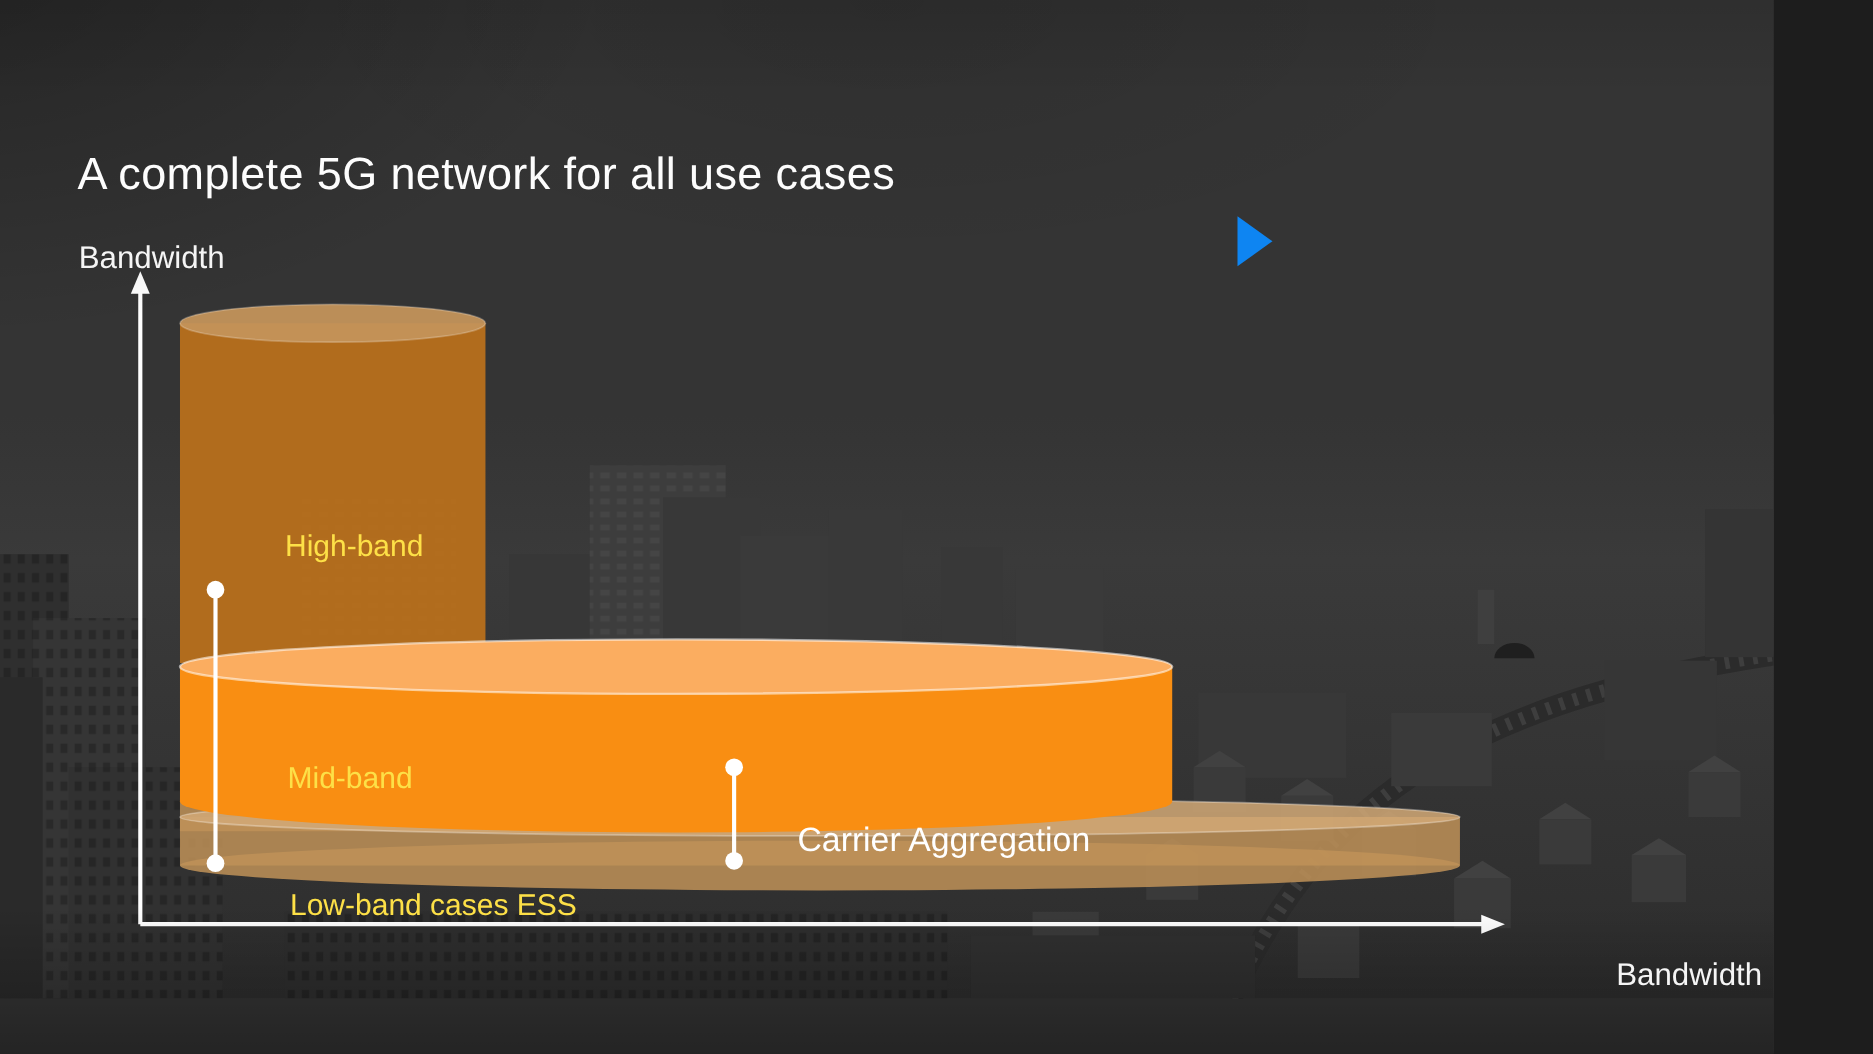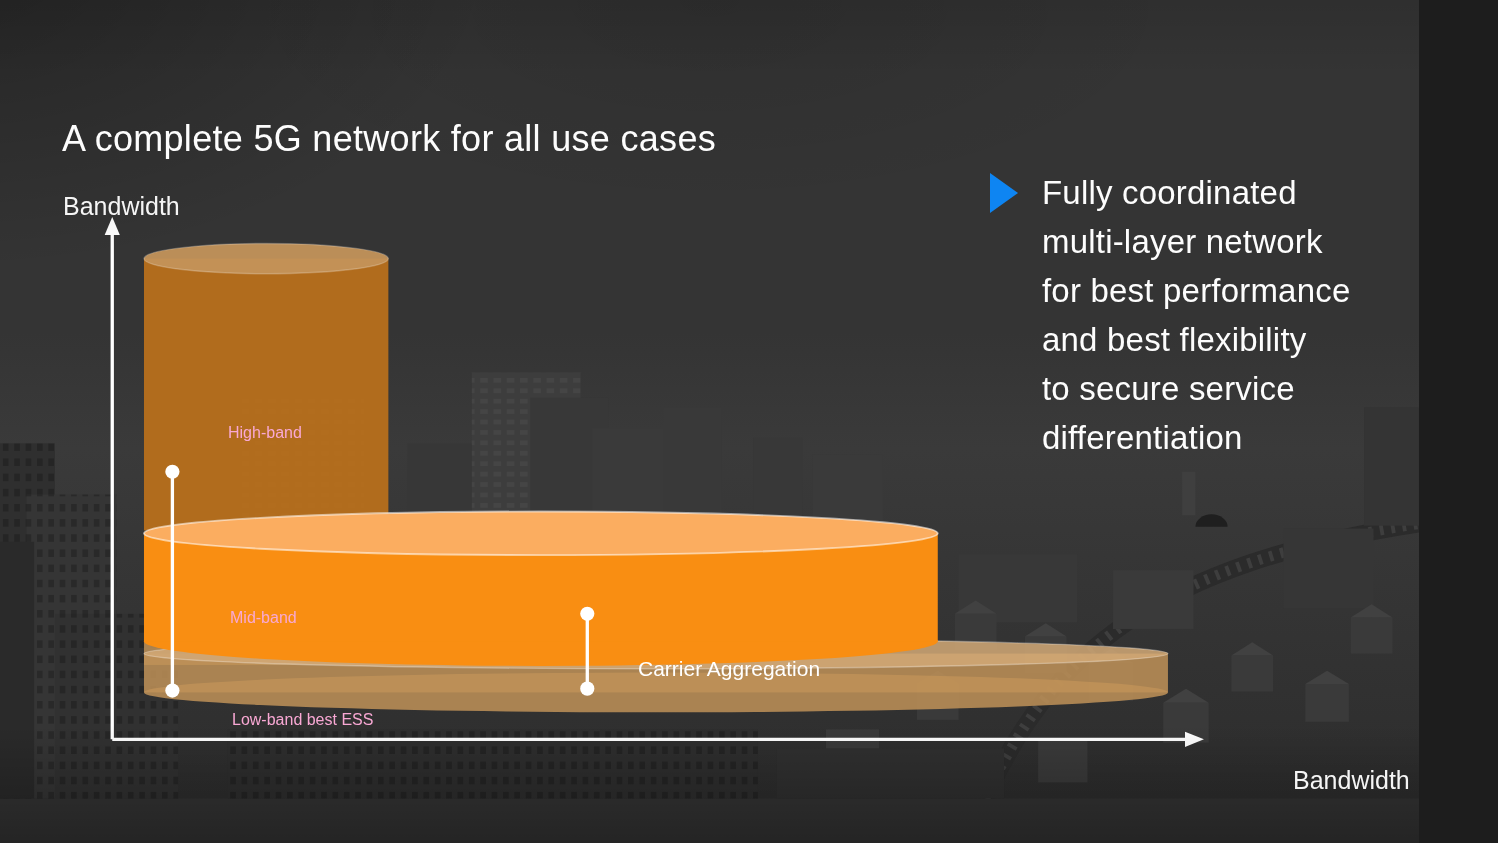--- a/index.html
+++ b/index.html
@@ -20,25 +20,25 @@
       radial-gradient(700px 300px at 50% 0%, rgba(0,0,0,.10), rgba(0,0,0,0) 70%),
       linear-gradient(180deg, rgba(0,0,0,.10) 0%, rgba(0,0,0,0) 9%, rgba(0,0,0,0) 86%, rgba(0,0,0,.30) 100%);
   }
   .slide-title{
     position:absolute;left:62px;top:118px;margin:0;
     font-size:36px;font-weight:400;letter-spacing:.3px;color:#fdfdfd;
   }
   .axis-label{position:absolute;font-size:25px;font-weight:400;color:#f5f5f5;}
   .y-axis-label{left:63px;top:192px;}
   .x-axis-label{left:1293px;top:766px;}
-  .band-label{position:absolute;font-size:16px;font-weight:400;color:#f9a8d4;}
+  .band-label{position:absolute;font-size:24px;font-weight:400;color:#fde047;}
   .high-band-label{left:228px;top:424px;}
   .mid-band-label{left:230px;top:609px;}
   .low-band-label{left:232px;top:711px;}
-  .carrier-label{position:absolute;left:638px;top:657px;font-size:21px;color:#ffffff;text-align:center;}
+  .carrier-label{position:absolute;left:638px;top:657px;font-size:27px;color:#ffffff;text-align:center;}
   .key-message{position:absolute;left:988px;top:168px;width:470px;display:flex;gap:22px;}
   .key-message .marker{flex:0 0 auto;margin-top:4px;}
   .key-message .message-text{
     font-size:33px;line-height:49px;font-weight:400;color:#fdfdfd;
     white-space:pre-line;letter-spacing:.2px;
   }
 </style>
 </head>
 <body>
 
@@ -162,29 +162,23 @@
 
   <div class="vignette"></div>
 
   <h1 class="slide-title">A complete 5G network for all use cases</h1>
 
   <div class="axis-label y-axis-label">Bandwidth</div>
   <div class="axis-label x-axis-label">Bandwidth</div>
 
   <div class="band-label high-band-label">High-band</div>
   <div class="band-label mid-band-label">Mid-band</div>
-  <div class="band-label low-band-label">Low-band best ESS</div>
+  <div class="band-label low-band-label">Low-band cases ESS</div>
 
   <div class="carrier-label">Carrier Aggregation</div>
 
   <div class="key-message">
     <svg class="marker" width="32" height="42" viewBox="0 0 32 42">
       <polygon points="2,1 30,21 2,41" fill="#0e85f2"></polygon>
     </svg>
-    <div class="message-text">Fully coordinated
-multi-layer network
-for best performance
-and best flexibility
-to secure service
-differentiation</div>
   </div>
 
 </div>
 
 </body></html>

